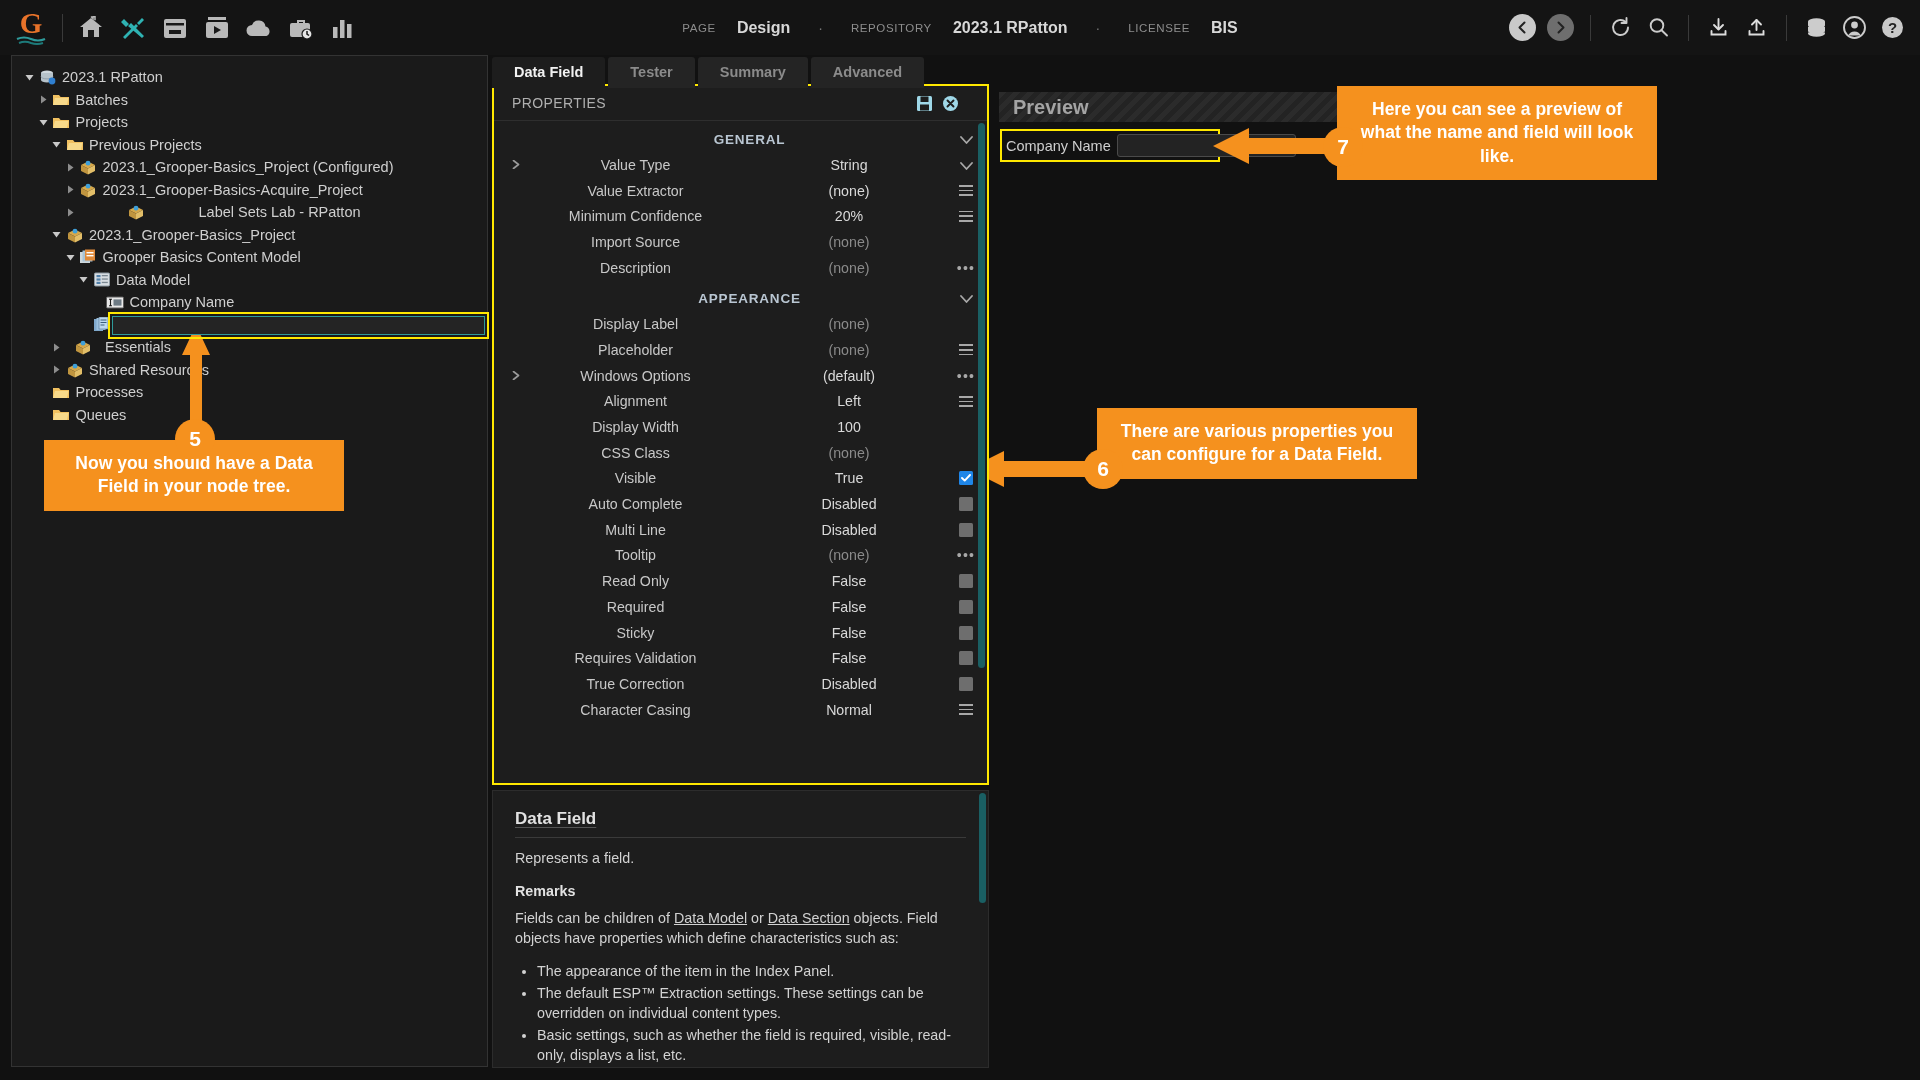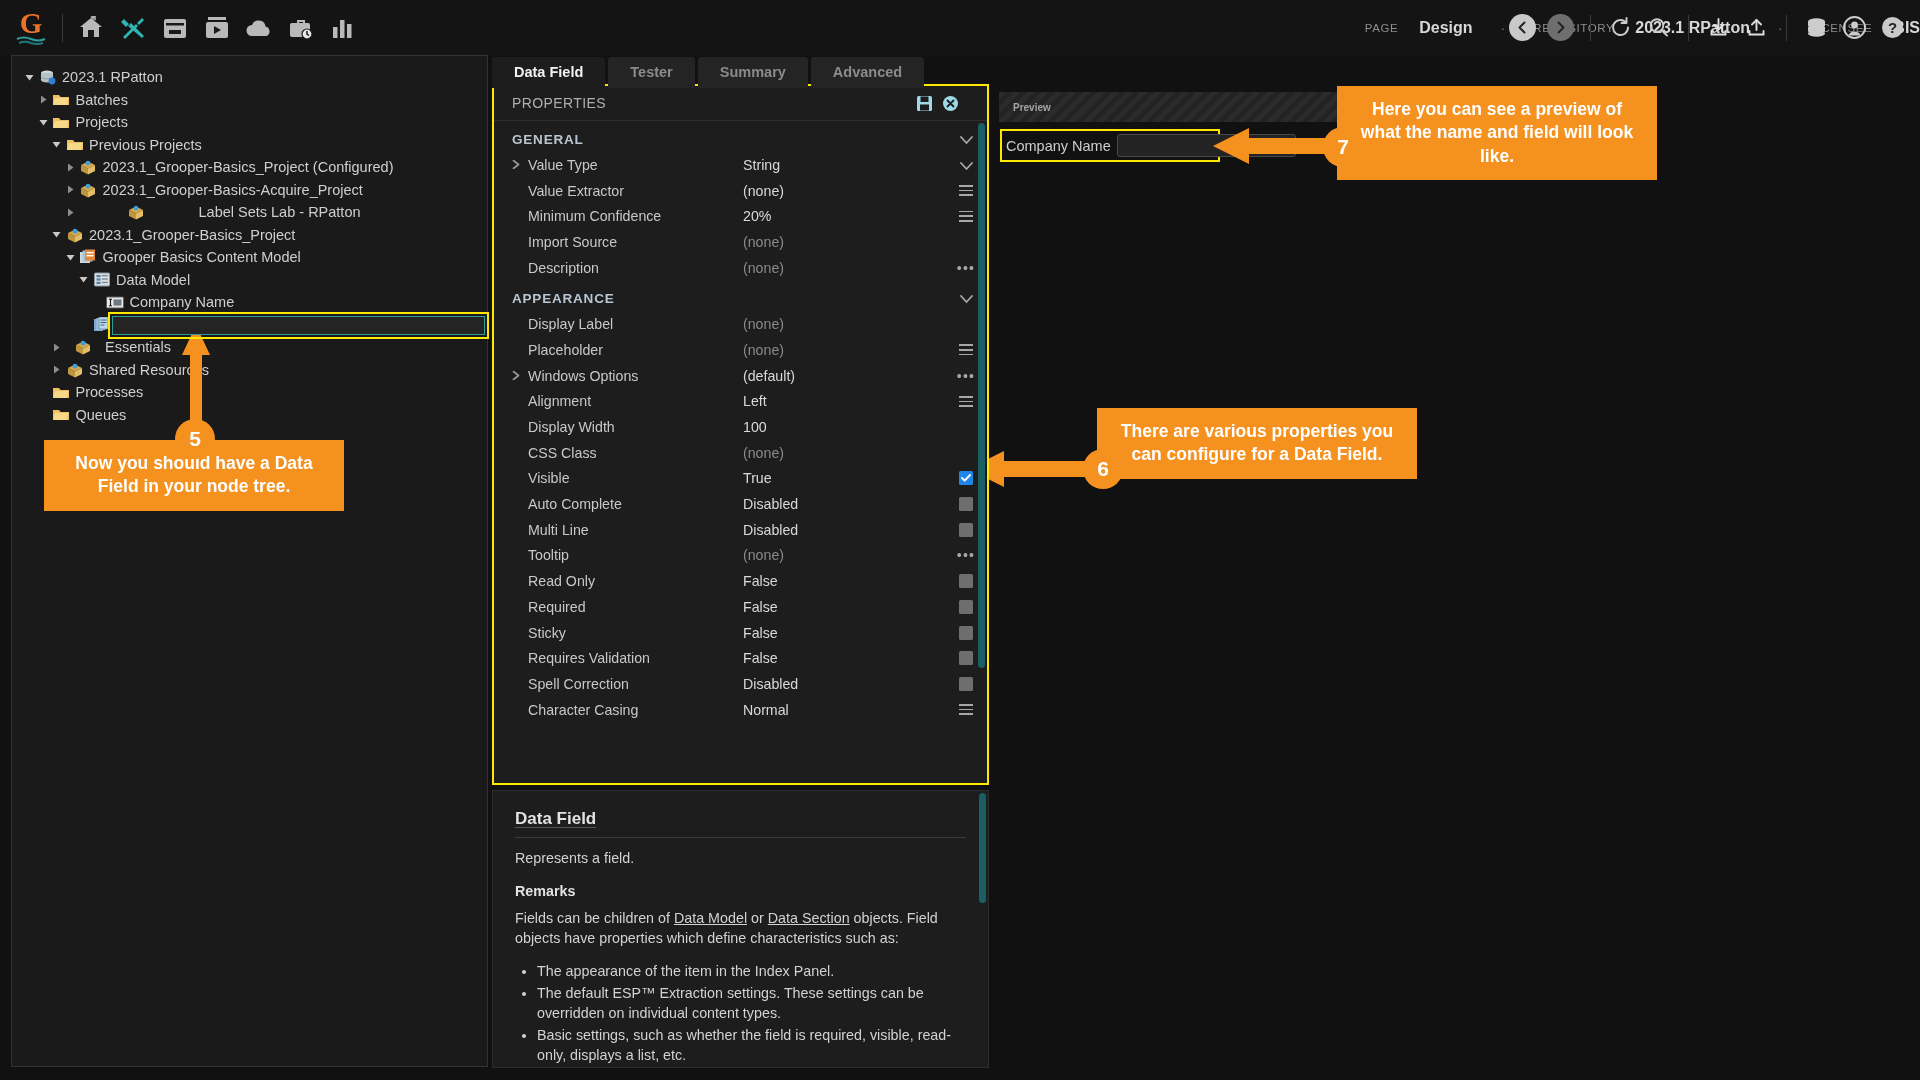--- a/index.html
+++ b/index.html
@@ -27,21 +27,21 @@
   .logo .wave {
     position: absolute; bottom: 1px; left: 2px; width: 30px; height: 9px;
   }
   .topbar .divider { width: 1px; height: 28px; background: #3a3a3a; margin: 0 14px; }
   .tb-icons { display: flex; align-items: center; gap: 14px; }
   .tb-ico { width: 28px; height: 28px; display: flex; align-items: center; justify-content: center; cursor: pointer; }
   .tb-ico svg { display: block; }
 
   .hdr-center {
     position: absolute; left: 0; right: 0; top: 0; height: 55px;
-    display: flex; align-items: center; justify-content: flex-end;
+    display: flex; align-items: center; justify-content: center;
     gap: 21px; pointer-events: none;
   }
   .hdr-lab { font-size: 11.5px; letter-spacing: .6px; color: #8d8d8d; text-transform: uppercase; }
   .hdr-val { font-size: 16px; font-weight: 700; color: #d8d8d8; }
   .hdr-dot { color: #777; font-size: 14px; margin: 0 7px; }
 
   .tb-right {
     position: absolute; right: 14px; top: 0; height: 55px;
     display: flex; align-items: center; gap: 11px;
   }
@@ -89,21 +89,21 @@
     position: absolute; left: 492px; top: 84px; width: 497px; height: 701px;
     background: #1d1d1d; border: 2.5px solid #ffe800; z-index: 3;
   }
   .props-head {
     height: 35px; display: flex; align-items: center; padding: 0 26px 0 18px;
     border-bottom: 1px solid #2e2e2e; color: #b0b0b0; font-size: 14px; letter-spacing: .4px;
   }
   .props-head .ph-title { flex: 1; }
   .ph-btn { width: 21px; height: 21px; display: flex; align-items: center; justify-content: center; cursor: pointer; margin-left: 5px; }
 
-  .props-body { position: relative; height: 663px; overflow: hidden; }
+  .props-body { position: relative; height: 663px; overflow: hidden; text-align: center; }
   .sect-title {
     font-size: 13.5px; font-weight: 700; letter-spacing: .8px; color: #b9c6d2;
     padding: 11px 0 5px 18px;
   }
   .prow {
     display: flex; align-items: center; height: 25.7px; padding-left: 18px; padding-right: 10px;
     font-size: 14.2px; cursor: pointer;
   }
   .p-exp { width: 16px; flex: 0 0 16px; display: flex; align-items: center; }
   .p-name { color: #c8c8c8; flex: 0 0 215px; }
@@ -134,21 +134,21 @@
   .doc-ul { margin: 10px 0 0 22px; }
   .doc-ul li { margin-bottom: 3px; }
   .dlink { text-decoration: underline; color: #d2d2d2; cursor: pointer; }
   .doc-scroll { position: absolute; right: 2px; top: 2px; width: 7px; height: 110px; background: #1a5f63; border-radius: 4px; }
 
   
   .prev-panel { position: absolute; left: 999px; top: 92px; width: 560px; height: 36px; }
   .prev-head {
     height: 30px; display: flex; align-items: center; padding: 0 10px 0 14px;
     background: repeating-linear-gradient(135deg, #2b2b2b 0 5px, #232323 5px 10px);
-    color: #a4a4a4; font-size: 10px; font-weight: 700;
+    color: #a4a4a4; font-size: 20px; font-weight: 700;
   }
   .prev-head .pt { flex: 1; }
   .prev-field-wrap {
     position: absolute; left: 1000px; top: 129px; width: 220px; height: 33px;
     border: 2.5px solid #ffe800; display: flex; align-items: center; padding-left: 4px; gap: 6px;
   }
   .prev-label { font-size: 14.5px; color: #cfcfcf; white-space: nowrap; }
   .prev-input {
     flex: 1; height: 23px; background: #232323; border: 1px solid #4a4a4a; border-radius: 3px;
   }
@@ -749,21 +749,21 @@
         <div class="prow">
           <span class="p-exp"></span>
           <span class="p-name">Requires Validation</span>
           <span class="p-val">False</span>
           <span class="p-act">
             <span class="chk"></span>
           </span>
         </div>
         <div class="prow">
           <span class="p-exp"></span>
-          <span class="p-name">Spell Correction</span>
+          <span class="p-name">True Correction</span>
           <span class="p-val">Disabled</span>
           <span class="p-act">
             <span class="chk"></span>
           </span>
         </div>
         <div class="prow">
           <span class="p-exp"></span>
           <span class="p-name">Character Casing</span>
           <span class="p-val">Normal</span>
           <span class="p-act">

